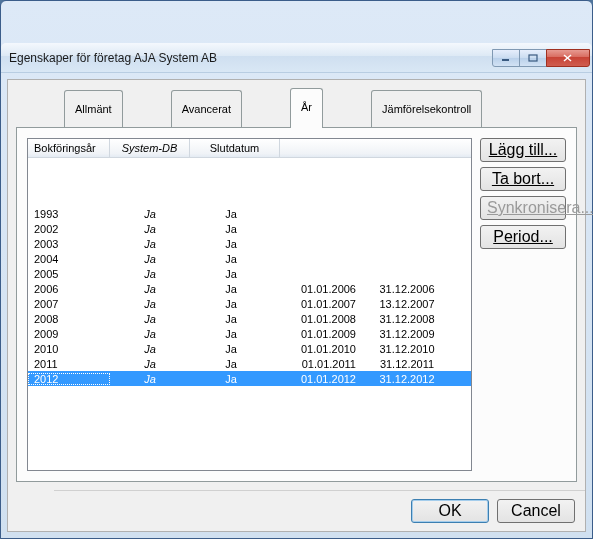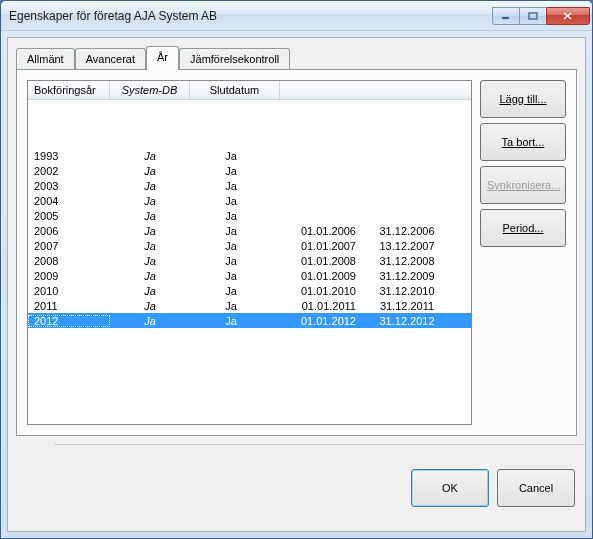--- a/index.html
+++ b/index.html
@@ -24,20 +24,21 @@
     box-shadow: 0 0 8px rgba(0,0,0,0.4);
   }
   .titlebar {
     height: 30px;
     background: linear-gradient(to bottom, #f4f8fd 0%, #dde9f5 45%, #cfdff0 46%, #d9e7f5 100%);
     border-bottom: 1px solid #b8cde2;
     display: flex;
     align-items: center;
     padding: 0 2px 0 8px;
     border-radius: 5px 5px 0 0;
+    margin-top: 42px;
   }
   .title-text {
     flex: 1;
     color: #1a1a1a;
     font-size: 12px;
   }
   .win-controls {
     display: flex;
     gap: 0;
   }
@@ -77,28 +78,29 @@
     flex-direction: column;
     position: relative;
   }
   .tabs-strip {
     display: flex;
     margin: 8px 8px 0 8px;
     position: relative;
     z-index: 2;
   }
   .tab {
-    padding: 4px 10px;
+    padding: 12px 10px;
     border: 1px solid #919b9c;
     border-bottom: none;
     background: #f0f0f0;
     margin-right: 0px;
     margin-top: 2px;
     border-radius: 3px 3px 0 0;
     cursor: default;
+    margin-left: 48px;
   }
   .tab.active {
     background: #fcfcfc;
     margin-top: 0;
     padding-bottom: 5px;
     z-index: 3;
     position: relative;
     margin-bottom: -1px;
   }
   .tab-panel {
@@ -158,40 +160,40 @@
   .col2 { width: 82px; text-align: center; }
   .col3 { width: 90px; text-align: right; }
   .col4 { width: 90px; text-align: center; }
   .side-buttons {
     width: 86px;
     display: flex;
     flex-direction: column;
     gap: 5px;
   }
   .btn {
-    height: 38px;
+    height: 24px;
     border: 1px solid #707070;
     border-radius: 3px;
     background: linear-gradient(to bottom, #f2f2f2, #e3e3e3);
     font-family: inherit;
-    font-size: 11px;
+    font-size: 16px;
     cursor: default;
     padding: 0 6px;
     text-decoration: underline;
     text-underline-offset: 1px;
   }
   .btn[disabled] {
     color: #9a9a9a;
     text-decoration: underline;
   }
   .bottom-bar {
     display: flex;
     justify-content: flex-end;
     gap: 8px;
-    padding: 24px 10px;
+    padding: 8px 10px;
     border-top: 1px solid #d0d0d0;
     margin-left: 46px;
   }
   .bottom-bar .btn {
     width: 78px;
     text-decoration: none;
   }
   .bottom-bar .btn.default {
     border-color: #3c7fb1;
     box-shadow: 0 0 0 1px #a4cdec inset;

